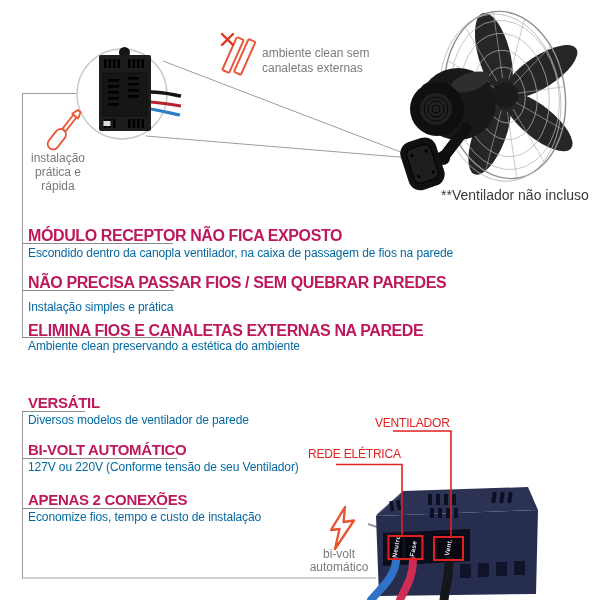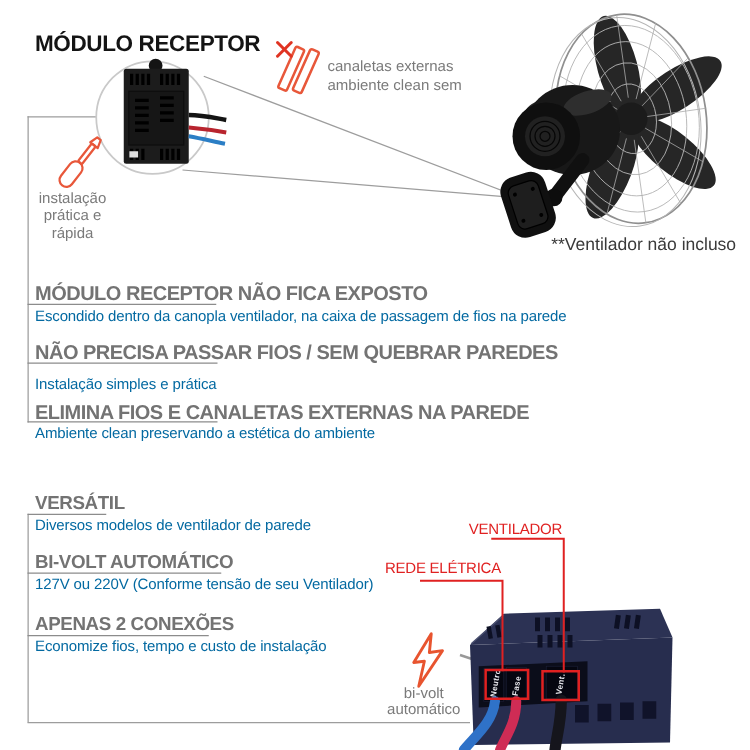--- a/index.html
+++ b/index.html
@@ -1,20 +1,20 @@
 <!DOCTYPE html>
 <html><head>
 <meta charset="utf-8">
 <style>
   html,body{margin:0;padding:0;background:#fff;}
   .stage{position:relative;width:600px;height:600px;background:#ffffff;overflow:hidden;
          font-family:"Liberation Sans",sans-serif;color:#161616;}
   .abs{position:absolute;white-space:nowrap;}
   .page-title{font-size:18px;font-weight:bold;letter-spacing:-0.3px;color:#141414;}
-  .feat-h{font-size:16px;font-weight:bold;letter-spacing:-0.4px;color:#737373;}
+  .feat-h{font-size:16px;font-weight:bold;letter-spacing:-0.4px;color:#be185d;}
   .feat-h.small{font-size:15px;letter-spacing:-0.3px;}
   .feat-s{font-size:12px;letter-spacing:-0.1px;color:#0369a1;}
   .uline{position:absolute;height:1px;background:#8c8c8c;}
   .gray-note{font-size:12px;color:#7a7a7a;text-align:center;line-height:14px;}
   .gray-note div{white-space:nowrap;}
   .red-label{font-size:12px;font-weight:normal;color:#e02121;letter-spacing:-0.2px;}
   .disclaimer{font-size:14px;color:#3a3a3a;}
   svg.layer{position:absolute;left:0;top:0;pointer-events:none;}
   svg text.term{font-size:6.5px;font-weight:bold;fill:#e9e9ee;letter-spacing:0.3px;
                 font-family:"Liberation Sans",sans-serif;}
@@ -200,31 +200,30 @@
 
       <g stroke="#e02121" fill="none">
         <polyline points="393,431 451,431 451,538" stroke-width="1.6"></polyline>
         <polyline points="336,464.5 402,464.5 402,537" stroke-width="1.6"></polyline>
         <rect x="388.5" y="536" width="34" height="23" stroke-width="2"></rect>
         <rect x="434" y="537" width="29" height="23" stroke-width="2"></rect>
       </g>
     </g>
   </svg>
 
-  <div class="abs page-title" style="left:28px;top:25px;">MÓDULO RECEPTOR</div>
 
   <div class="abs gray-note" style="left:18px;top:151px;width:80px;">
     <div>instalação</div>
     <div>prática e</div>
     <div>rápida</div>
   </div>
 
   <div class="abs gray-note" style="left:262px;top:46px;text-align:left;line-height:15px;">
+    <div>ambiente clean sem</div>
     <div>canaletas externas</div>
-    <div>ambiente clean sem</div>
   </div>
 
   <div class="abs disclaimer" style="left:441px;top:187px;">**Ventilador não incluso</div>
 
   <div>
     <div class="abs feat-h" style="left:28px;top:227px;">MÓDULO RECEPTOR NÃO FICA EXPOSTO</div>
     <div class="uline" style="left:22px;top:243px;width:151px;"></div>
     <div class="abs feat-s" style="left:28px;top:246px;">Escondido dentro da canopla ventilador, na caixa de passagem de fios na parede</div>
 
     <div class="abs feat-h" style="left:28px;top:274px;">NÃO PRECISA PASSAR FIOS / SEM QUEBRAR PAREDES</div>

